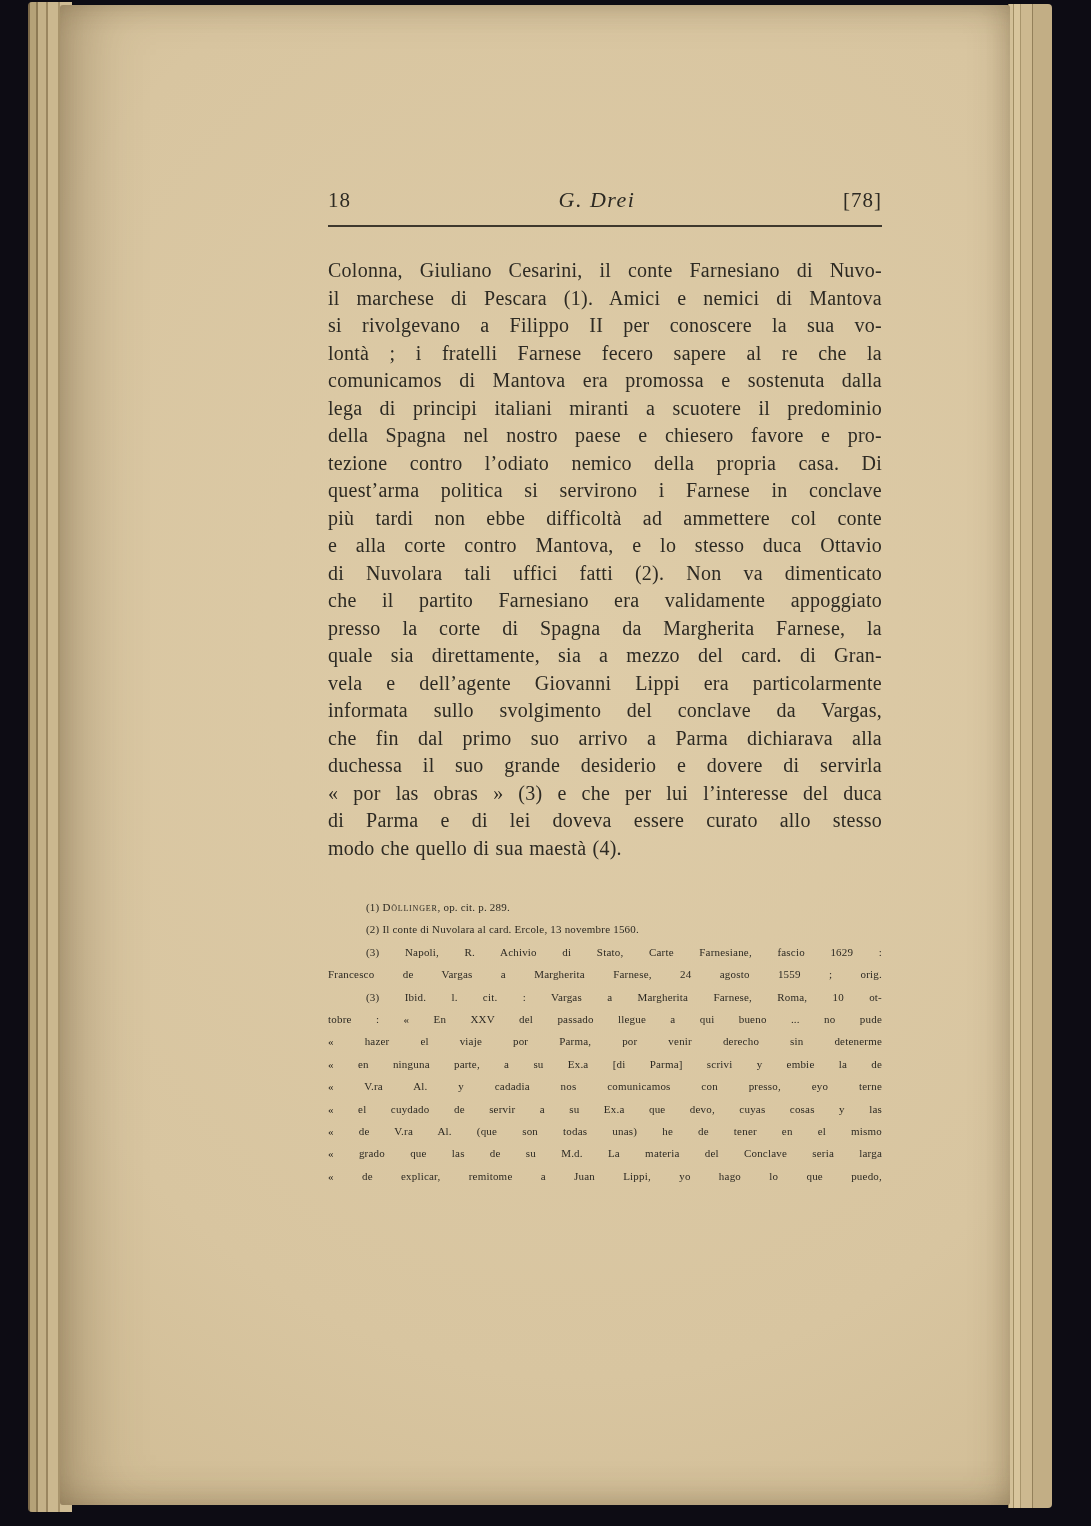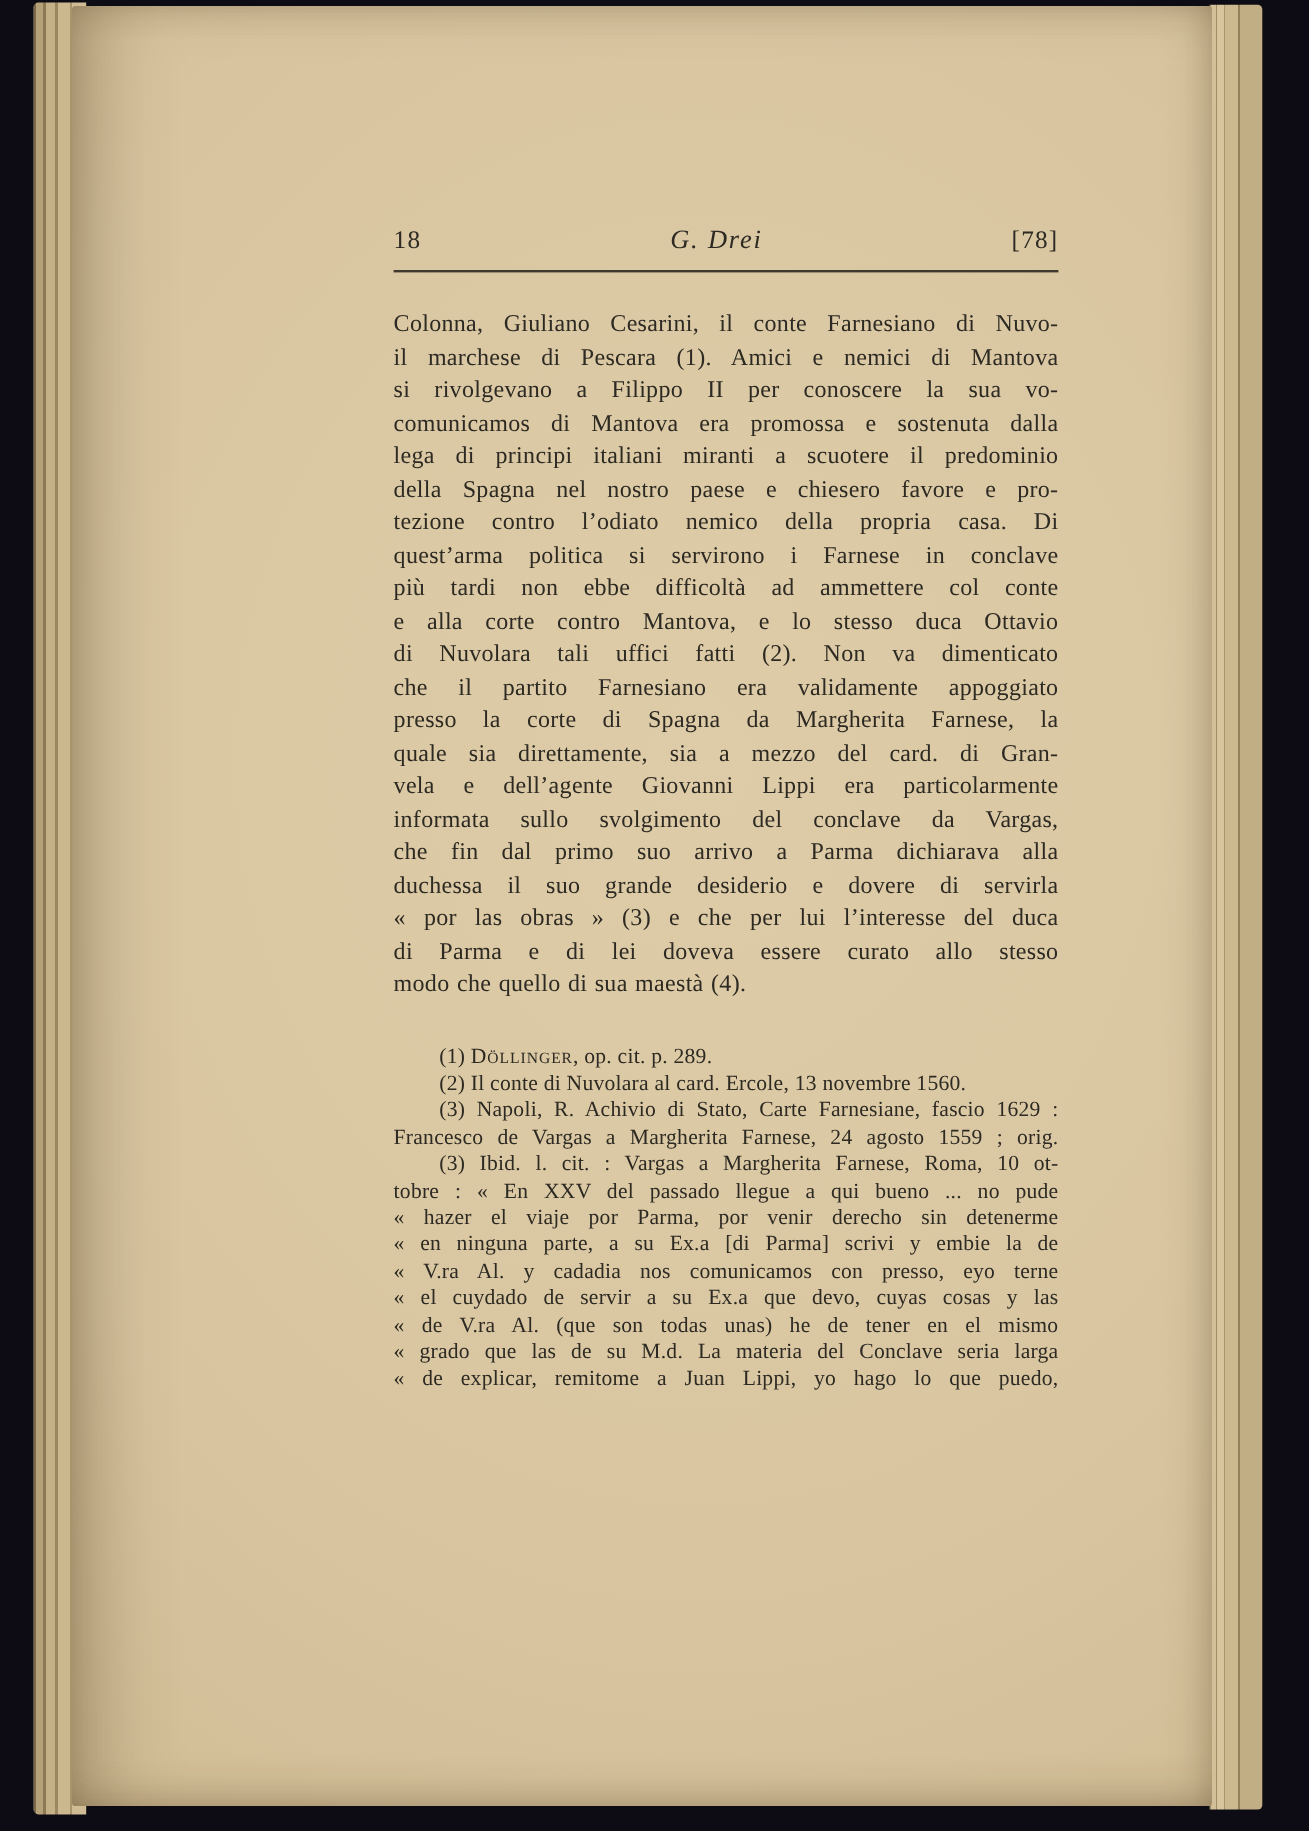--- a/index.html
+++ b/index.html
@@ -56,21 +56,21 @@
     display:flex;justify-content:space-between;align-items:flex-end;
     font-size:21px;letter-spacing:1px;
   }
   .running-title{font-style:italic;font-size:22px;letter-spacing:1.5px;}
   .head-rule{height:2px;background:#3e382d;margin-top:12px;}
 
   .body-list{margin-top:30px;font-size:20px;line-height:27.5px;letter-spacing:.25px;word-spacing:1px;}
   .body-list .line{text-align:justify;text-align-last:justify;}
   .body-list .line:last-child{text-align-last:left;}
 
-  .footnotes{margin-top:34px;font-size:18px;line-height:22.4px;letter-spacing:.2px;}
+  .footnotes{margin-top:34px;font-size:11px;line-height:22.4px;letter-spacing:.2px;}
   .fn-single{text-indent:38px;}
   .fn-list .line{text-align:justify;text-align-last:justify;}
   .fn-list .line:first-child{text-indent:38px;}
   .smallcaps{font-variant:small-caps;letter-spacing:.8px;}
 </style>
 </head>
 <body>
 
 <div class="scene">
 
@@ -84,20 +84,21 @@
         <span>18</span>
         <span class="running-title">G. Drei</span>
         <span>[78]</span>
       </div>
       <div class="head-rule"></div>
 
       <div class="body-list">
           <div class="line">Colonna, Giuliano Cesarini, il conte Farnesiano di Nuvo-</div>
           <div class="line">il marchese di Pescara (1). Amici e nemici di Mantova</div>
           <div class="line">si rivolgevano a Filippo II per conoscere la sua vo-</div>
+          <div class="line">lontà ; i fratelli Farnese fecero sapere al re che la</div>
           <div class="line">comunicamos di Mantova era promossa e sostenuta dalla</div>
           <div class="line">lega di principi italiani miranti a scuotere il predominio</div>
           <div class="line">della Spagna nel nostro paese e chiesero favore e pro-</div>
           <div class="line">tezione contro l’odiato nemico della propria casa. Di</div>
           <div class="line">quest’arma politica si servirono i Farnese in conclave</div>
           <div class="line">più tardi non ebbe difficoltà ad ammettere col conte</div>
           <div class="line">e alla corte contro Mantova, e lo stesso duca Ottavio</div>
           <div class="line">di Nuvolara tali uffici fatti (2). Non va dimenticato</div>
           <div class="line">che il partito Farnesiano era validamente appoggiato</div>
           <div class="line">presso la corte di Spagna da Margherita Farnese, la</div>

